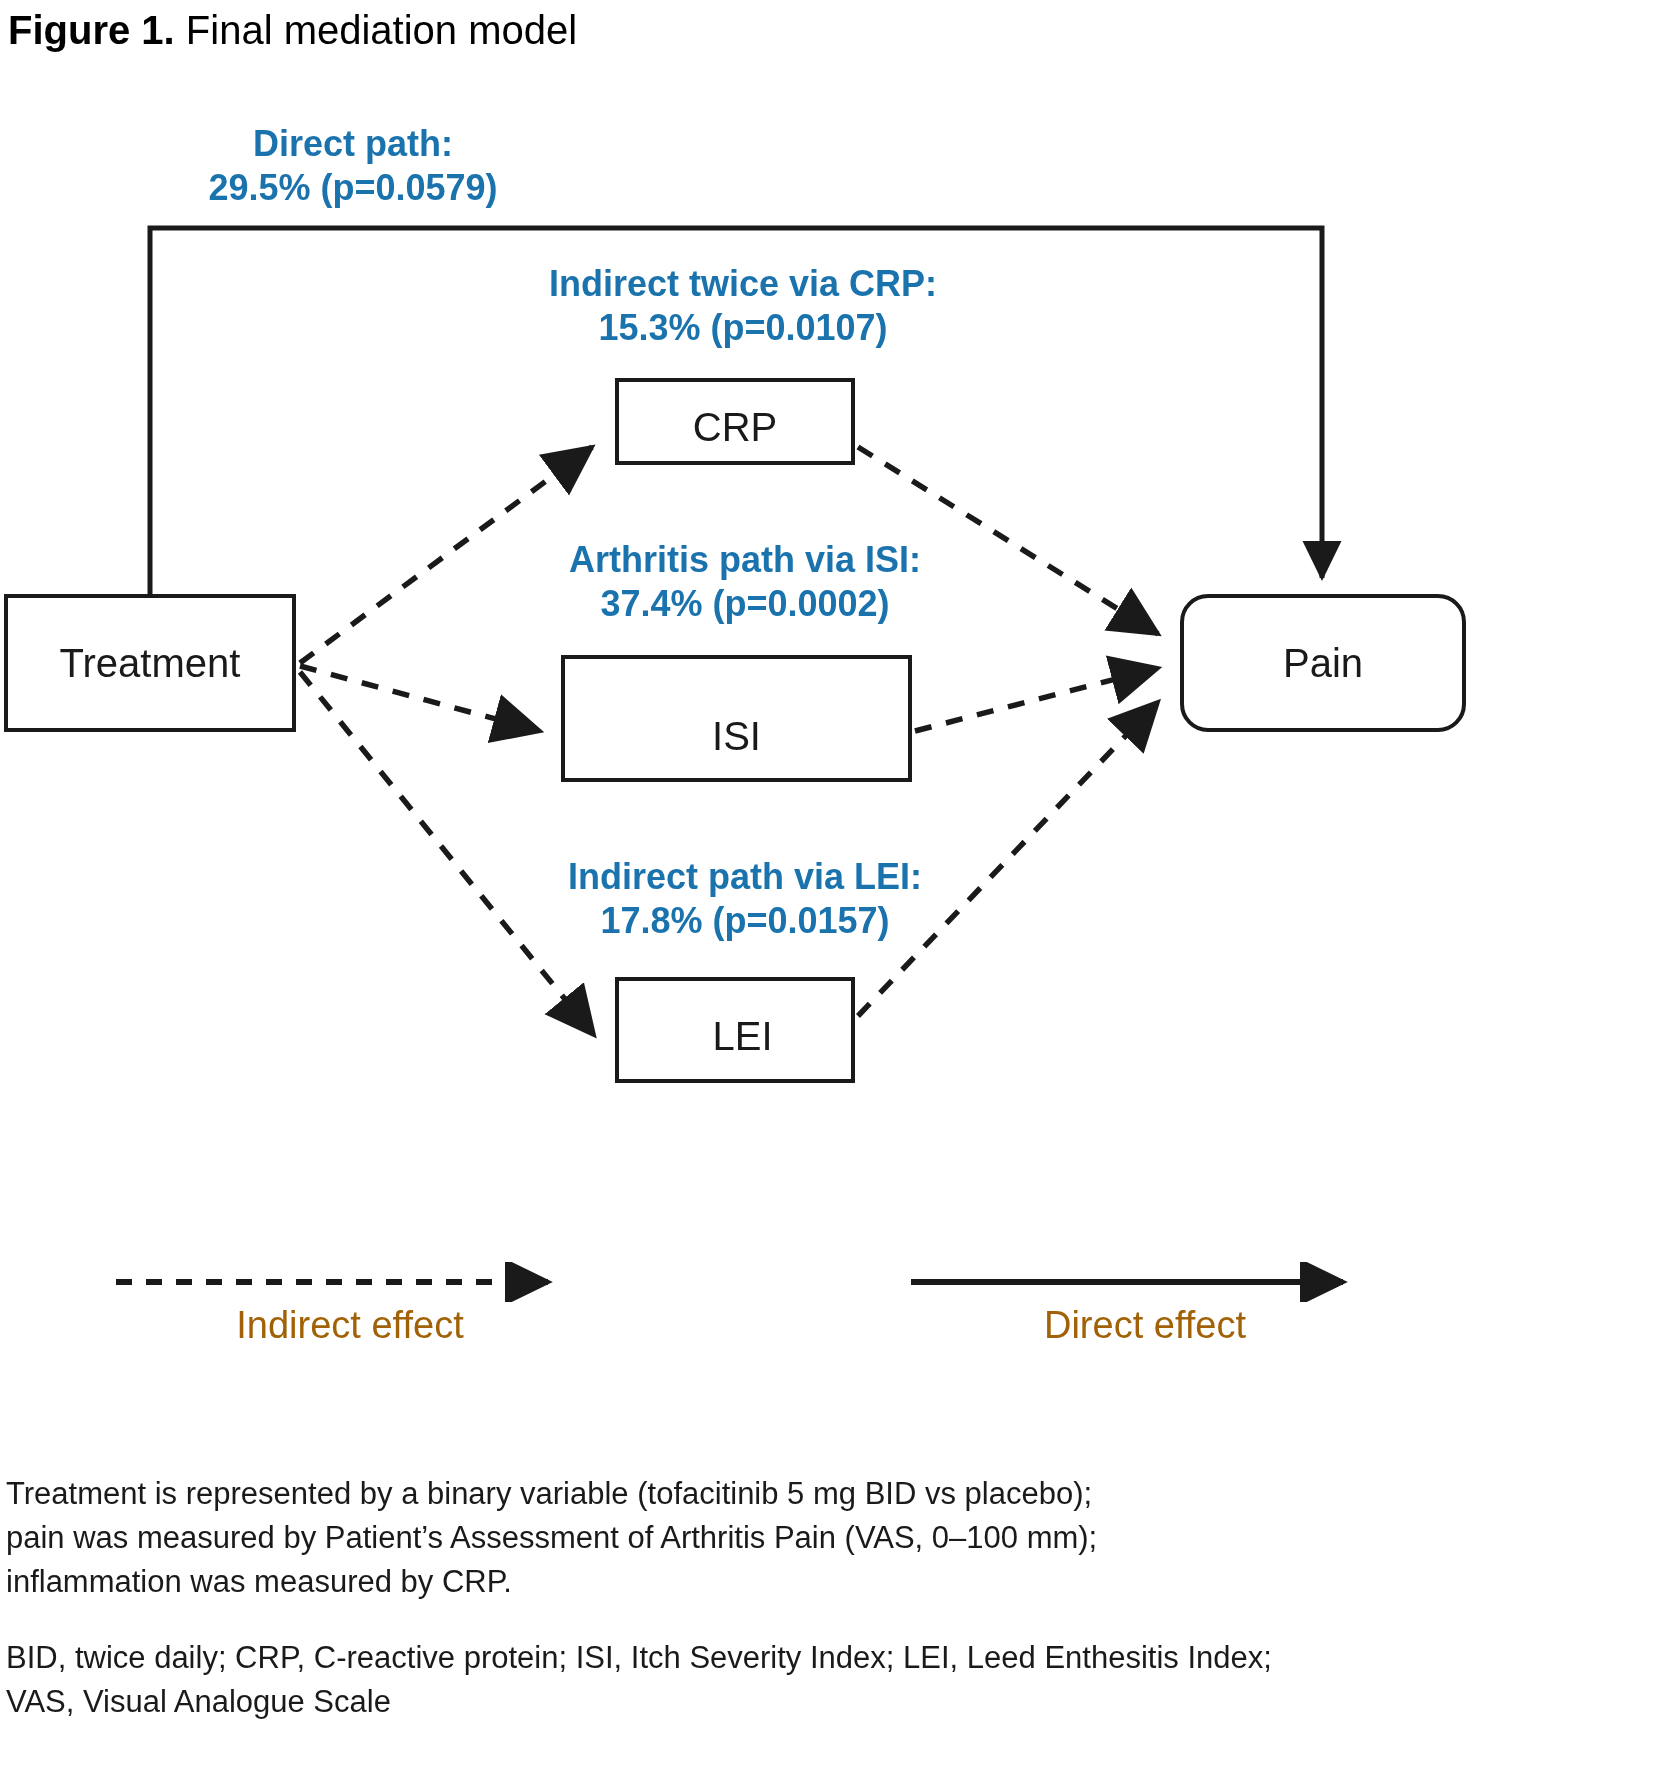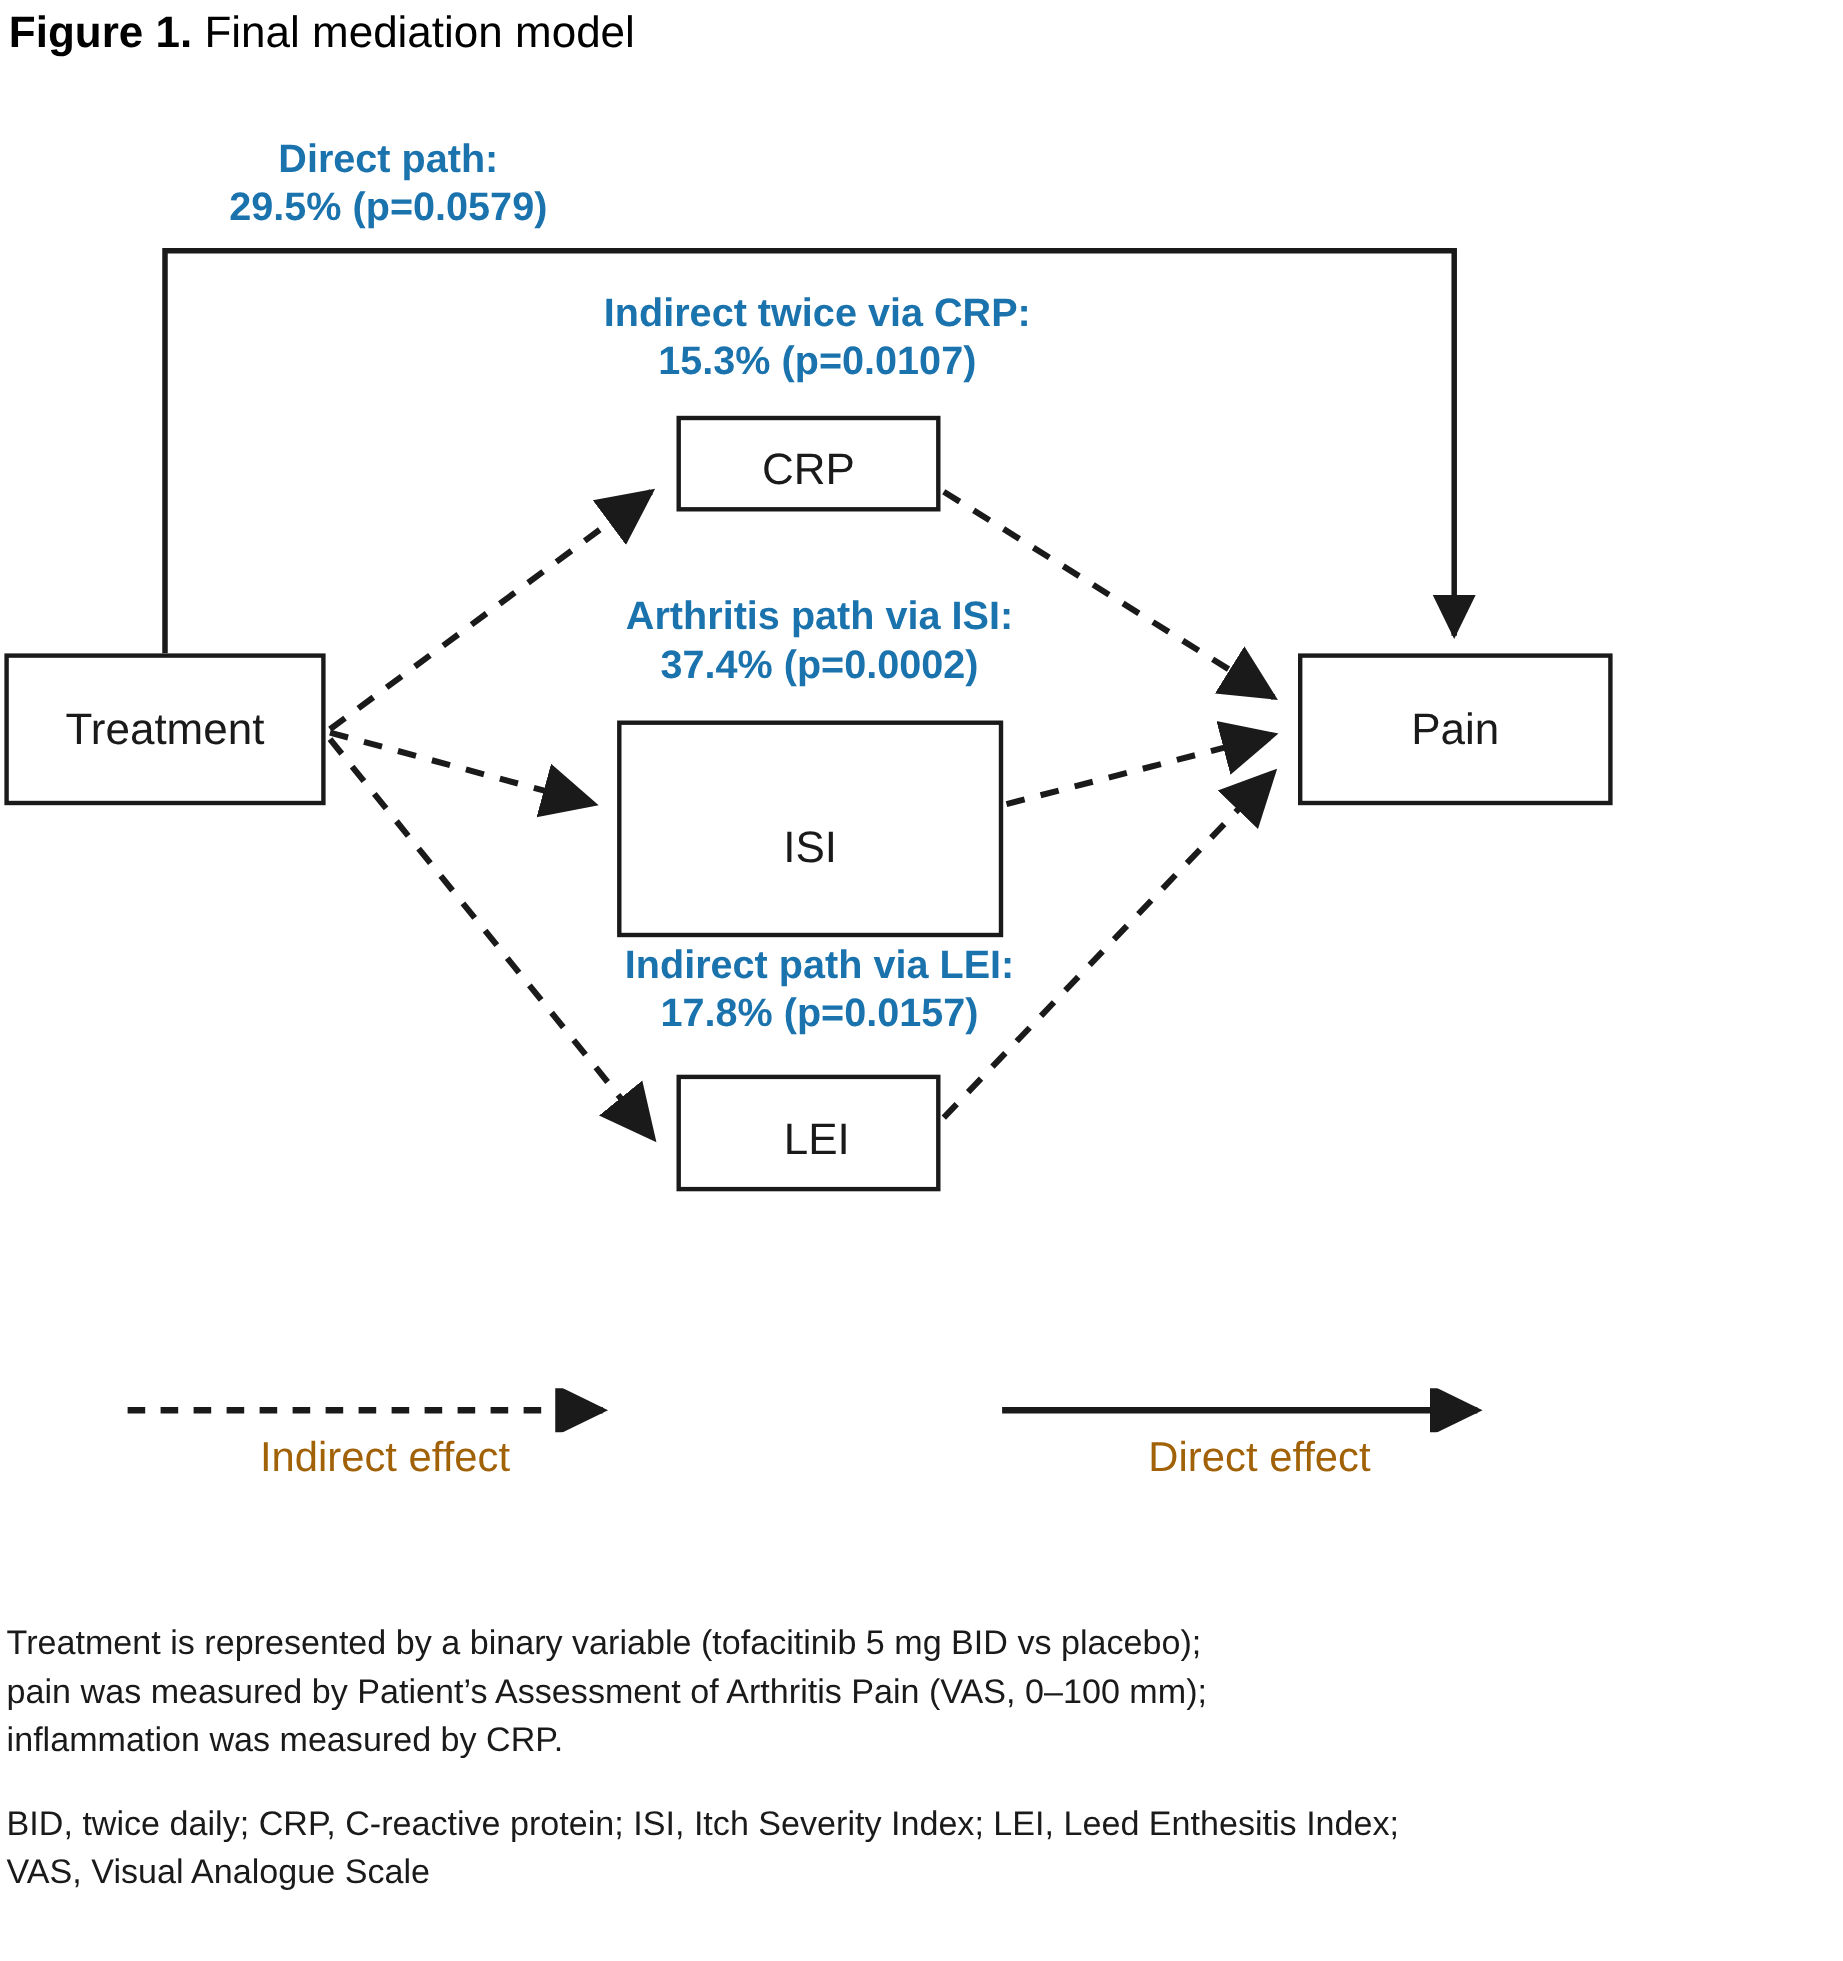--- a/index.html
+++ b/index.html
@@ -21,23 +21,23 @@
   #edge-canvas{position:absolute;left:0;top:0;width:1675px;height:1783px;}
 
   
   .node{
     position:absolute;border:4px solid #1a1a1a;background:#ffffff;
     display:flex;align-items:center;justify-content:center;
     font-size:40px;color:#1a1a1a;box-sizing:border-box;
   }
   #node-treatment{left:4px;  top:594px; width:292px; height:138px;}
   #node-crp      {left:615px;top:378px; width:240px; height:87px;}
-  #node-isi      {left:561px;top:655px; width:351px; height:197px;}
+  #node-isi      {left:561px;top:655px; width:351px; height:127px;}
   #node-lei      {left:615px;top:977px; width:240px; height:106px;padding-left:15px;}
-  #node-pain     {left:1180px;top:594px;width:286px; height:138px;}
+  #node-pain     {left:1180px;top:594px;width:286px; height:138px;border-radius:28px;}
   #node-isi .node-label{transform:translateY(18px);}
   #node-crp .node-label{transform:translateY(6px);}
   #node-lei .node-label{transform:translateY(6px);}
 
   
   .path-label{
     position:absolute;color:#1b73ae;font-weight:bold;
     font-size:36px;line-height:44px;text-align:center;white-space:nowrap;
   }
   .path-label .l1{display:block;}

